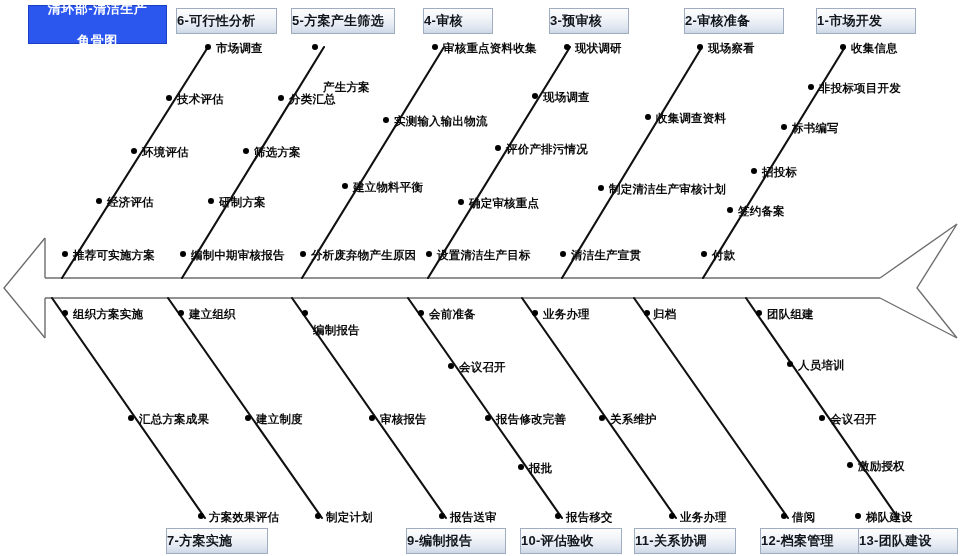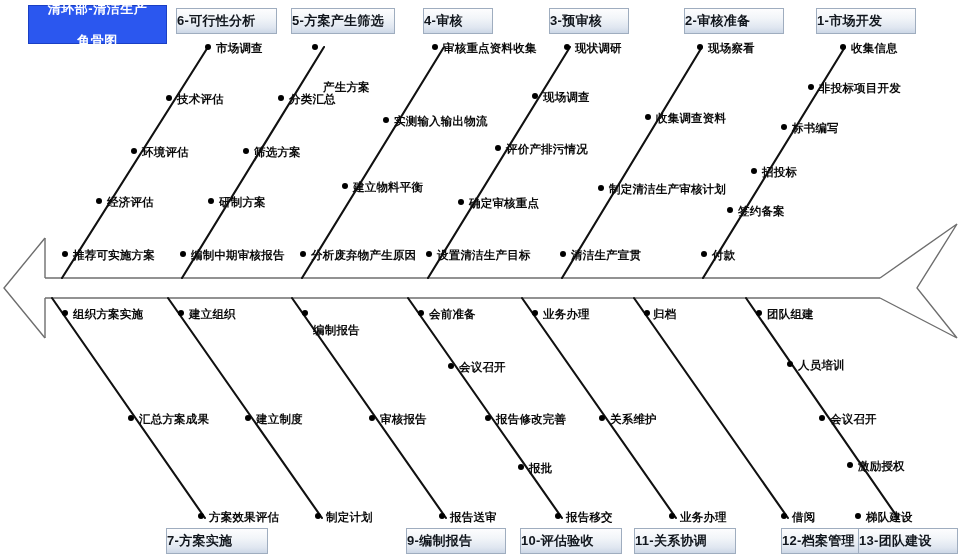--- a/index.html
+++ b/index.html
@@ -116,21 +116,21 @@
   <div class="cat-box" style="left:291px;top:8px;width:104px;">5-方案产生筛选</div>
   <div class="cat-box" style="left:423px;top:8px;width:70px;">4-审核</div>
   <div class="cat-box" style="left:549px;top:8px;width:80px;">3-预审核</div>
   <div class="cat-box" style="left:684px;top:8px;width:100px;">2-审核准备</div>
   <div class="cat-box" style="left:816px;top:8px;width:100px;">1-市场开发</div>
 
   <div class="cat-box" style="left:166px;top:528px;width:102px;">7-方案实施</div>
   <div class="cat-box" style="left:406px;top:528px;width:100px;">9-编制报告</div>
   <div class="cat-box" style="left:520px;top:528px;width:102px;">10-评估验收</div>
   <div class="cat-box" style="left:634px;top:528px;width:102px;">11-关系协调</div>
-  <div class="cat-box" style="left:781px;top:528px;width:102px;">12-档案管理</div>
+  <div class="cat-box" style="left:760px;top:528px;width:102px;">12-档案管理</div>
   <div class="cat-box" style="left:858px;top:528px;width:100px;">13-团队建设</div>
 
   <div class="node-dot" style="left:205px;top:44px;"></div>
   <div class="node-label" style="left:216px;top:42px;">市场调查</div>
   <div class="node-dot" style="left:166px;top:95px;"></div>
   <div class="node-label" style="left:177px;top:93px;">技术评估</div>
   <div class="node-dot" style="left:131px;top:148px;"></div>
   <div class="node-label" style="left:142px;top:146px;">环境评估</div>
   <div class="node-dot" style="left:96px;top:198px;"></div>
   <div class="node-label" style="left:107px;top:196px;">经济评估</div>

